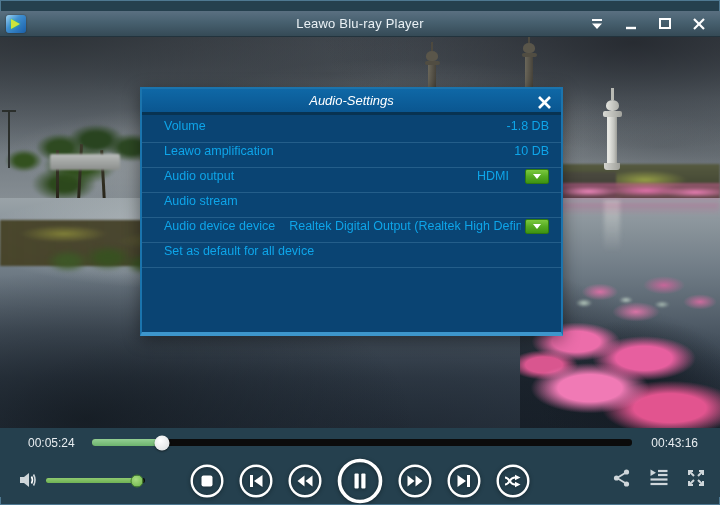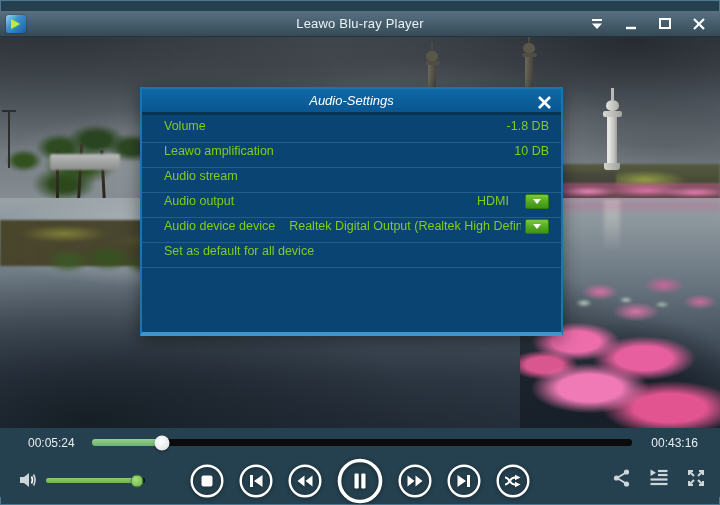--- a/index.html
+++ b/index.html
@@ -170,21 +170,21 @@
     border-bottom:3px solid #083352;
   }
   .dlg-title { color:#fff; font-size:13px;font-style:italic; }
   .dlg-close { position:absolute; right:8px; top:4px; width:18px; height:18px;
     display:flex; align-items:center; justify-content:center; cursor:default; }
   .dlg-body { padding-top:3px; }
   .dlg-row {
     height:25px; display:flex; align-items:center;
     padding:0 12px 8px 22px;
     border-bottom:1px solid rgba(130,185,225,.22);
-    color:#84cc16; font-size:12.5px;
+    color:#0ea5e9; font-size:12.5px;
   }
   .dlg-row .label { flex:none; }
   .dlg-row .value { margin-left:auto; }
   .dlg-row.device-row .value {
     margin-left:14px; flex:1; overflow:hidden; white-space:nowrap; text-align:left;
   }
   .dd-btn {
     flex:none; width:24px; height:15px; margin-left:16px; border-radius:2px;
     background:linear-gradient(180deg,#7cc93e 0%,#55ab22 50%,#3f9312 100%);
     border:1px solid #2e7a10; display:flex; align-items:center; justify-content:center;
@@ -318,29 +318,29 @@
     <div class="dlg-body">
       <div class="dlg-row">
         <span class="label">Volume</span>
         <span class="value">-1.8 DB</span>
       </div>
       <div class="dlg-row">
         <span class="label">Leawo amplification</span>
         <span class="value">10 DB</span>
       </div>
       <div class="dlg-row">
-        <span class="label">Audio stream</span>
-        <span class="value"></span>
-      </div>
-      <div class="dlg-row">
         <span class="label">Audio output</span>
         <span class="value">HDMI</span>
         <span class="dd-btn">
             <span class="dd-arrow"></span>
           </span>
+      </div>
+      <div class="dlg-row">
+        <span class="label">Audio stream</span>
+        <span class="value"></span>
       </div>
       <div class="dlg-row device-row">
         <span class="label">Audio device device</span>
         <span class="value">Realtek Digital Output (Realtek High Definition</span>
         <span class="dd-btn">
             <span class="dd-arrow"></span>
           </span>
       </div>
       <div class="dlg-row">
         <span class="label">Set as default for all device</span>

